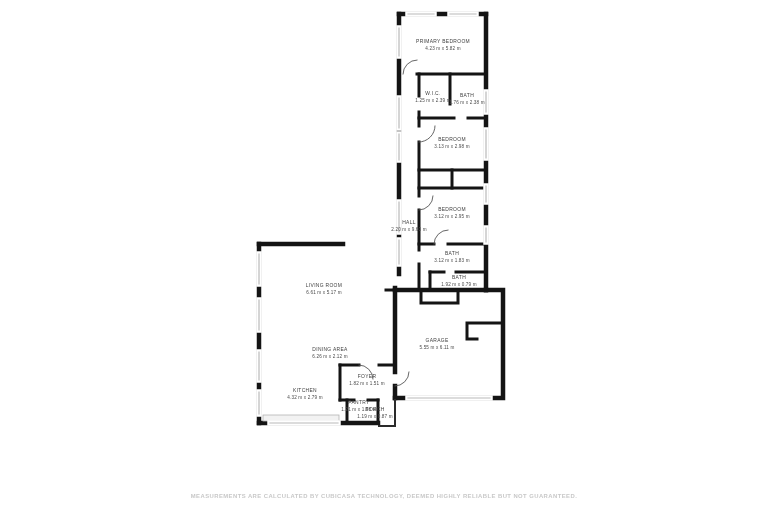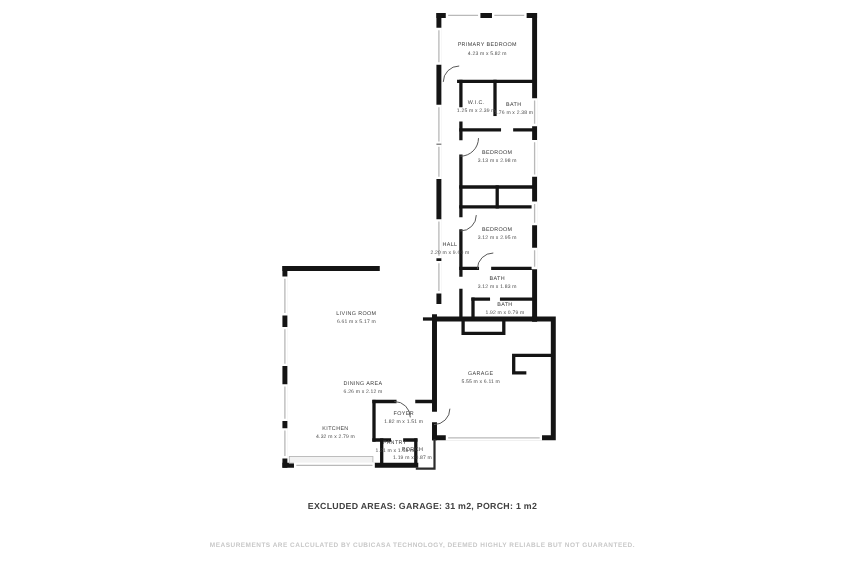--- a/index.html
+++ b/index.html
@@ -183,18 +183,17 @@
   <div class="room-label" style="left:375px; top:413px;">
     <div class="room-name">PORCH</div>
     <div class="room-dims">1.19 m x 0.87 m</div>
   </div>
   <div class="room-label" style="left:437px; top:344px;">
     <div class="room-name">GARAGE</div>
     <div class="room-dims">5.55 m x 6.11 m</div>
   </div>
 
   <div class="summary">
-    <div>EXCLUDED AREAS: GARAGE: 31 m2, PORCH: 1 m2</div>
   </div>
 
   <div class="watermark">MEASUREMENTS ARE CALCULATED BY CUBICASA TECHNOLOGY, DEEMED HIGHLY RELIABLE BUT NOT GUARANTEED.</div>
 
 </div>
 
 </body></html>

